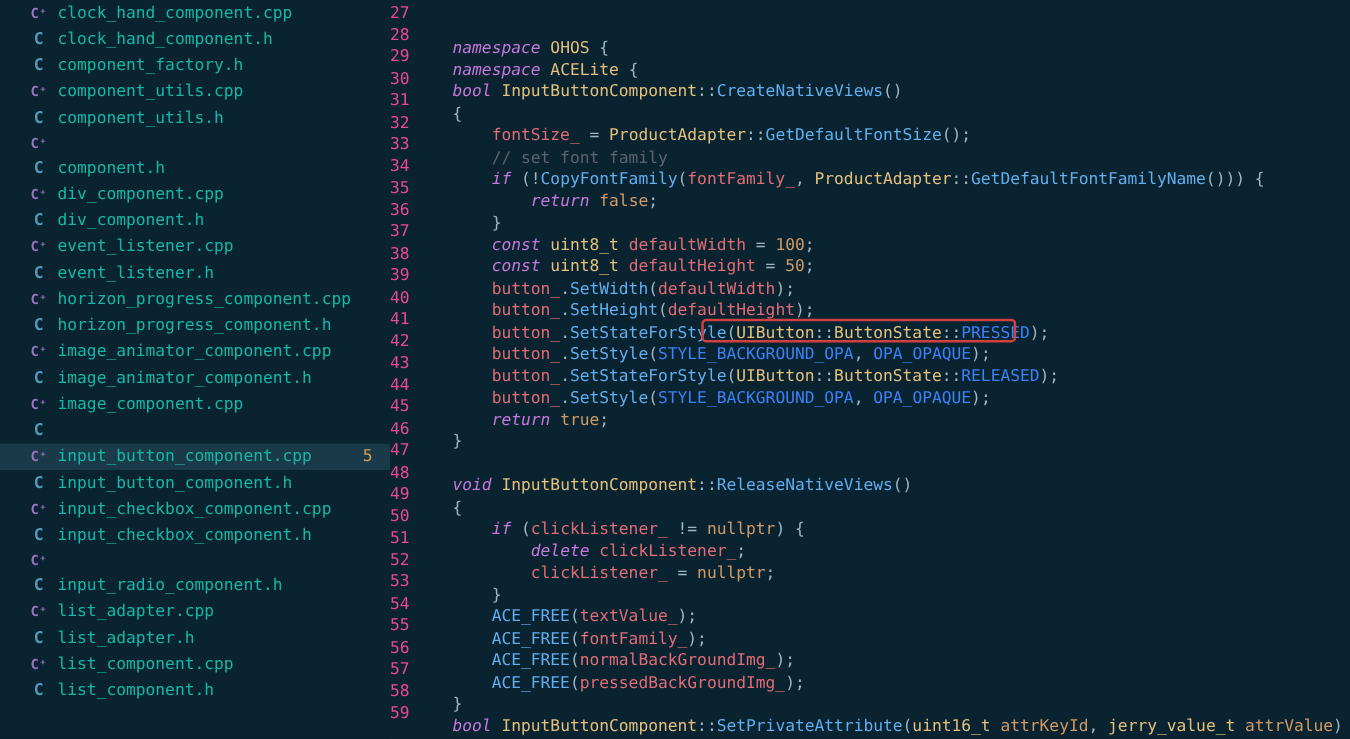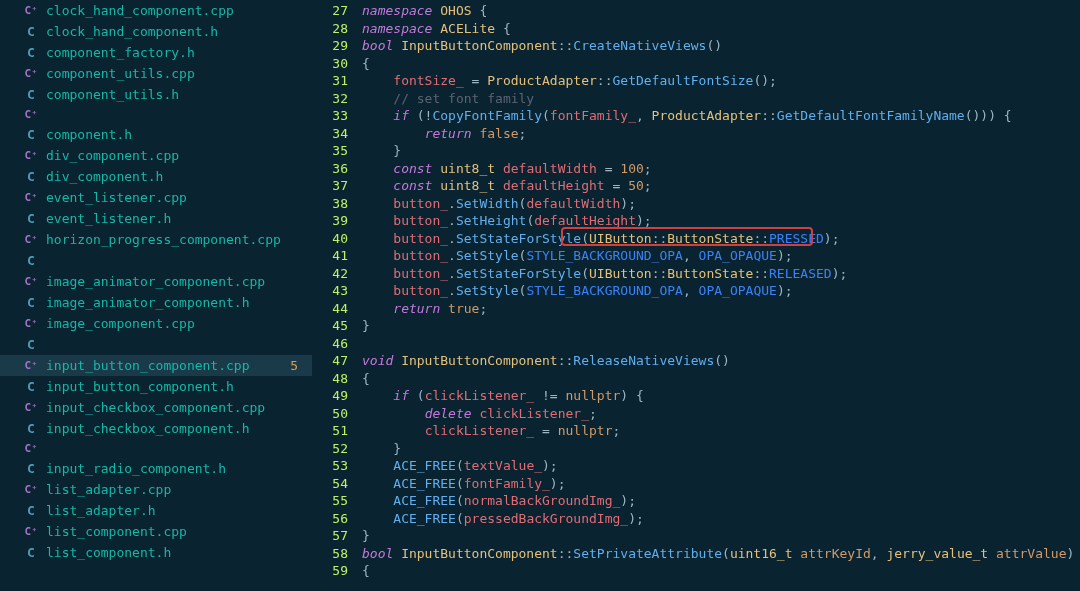--- a/index.html
+++ b/index.html
@@ -5,22 +5,22 @@
 * { margin:0; padding:0; box-sizing:border-box; }
 body { background:#0a2330; font-family:Menlo,Consolas,monospace; font-size:13px; color:#9db6c2; display:flex; width:1080px; height:591px; overflow:hidden; }
 .sidebar { width:312px; background:#0a2330; overflow-y:auto; flex-shrink:0; }
 .file-item { display:flex; align-items:center; padding:3px 8px 3px 24px; cursor:pointer; gap:8px; position:relative; }
 .file-item.selected { background:#1a3a4a; }
 .icon-c { color:#519aba; font-weight:bold; width:14px; text-align:center; }
 .icon-cpp { color:#a074c4; font-weight:bold; width:14px; text-align:center; font-size:11px; }
 .file-name { color:#14b8a6; flex:1; }
 .file-badge { color:#d6a050; margin-right:6px; }
 .editor { flex:1; background:#0a2330; display:flex; overflow:auto; }
-.gutter { width:50px; text-align:right; padding-right:14px; color:#bef264; user-select:none; line-height:17.5px; padding-top:2px; }
-.code { flex:1; line-height:17.5px; padding-top:2px; white-space:pre; }
+.gutter { width:50px; text-align:left; padding-right:14px; color:#ec4899; user-select:none; line-height:17.5px; padding-top:2px; }
+.code { flex:1; line-height:17.5px; padding-top:2px; white-space:pre;margin-top:28px; }
 .code-line { position:relative; }
 .kw { color:#c678dd; font-style:italic; }
 .ns { color:#e5c07b; }
 .ty { color:#e5c07b; }
 .fc { color:#61afef; }
 .va { color:#e06c75; }
 .pa { color:#d19a66; }
 .nu { color:#d19a66; }
 .co { color:#5c6370; }
 .pu { color:#9db6c2; }
@@ -74,20 +74,21 @@
     <div class="file-item">
       <span class="icon-c">C</span>
       <span class="file-name">event_listener.h</span>
     </div>
     <div class="file-item">
       <span class="icon-cpp">C⁺</span>
       <span class="file-name">horizon_progress_component.cpp</span>
     </div>
     <div class="file-item">
       <span class="icon-c">C</span>
+      <span class="file-name">horizon_progress_component.h</span>
     </div>
     <div class="file-item">
       <span class="icon-cpp">C⁺</span>
       <span class="file-name">image_animator_component.cpp</span>
     </div>
     <div class="file-item">
       <span class="icon-c">C</span>
       <span class="file-name">image_animator_component.h</span>
     </div>
     <div class="file-item">

